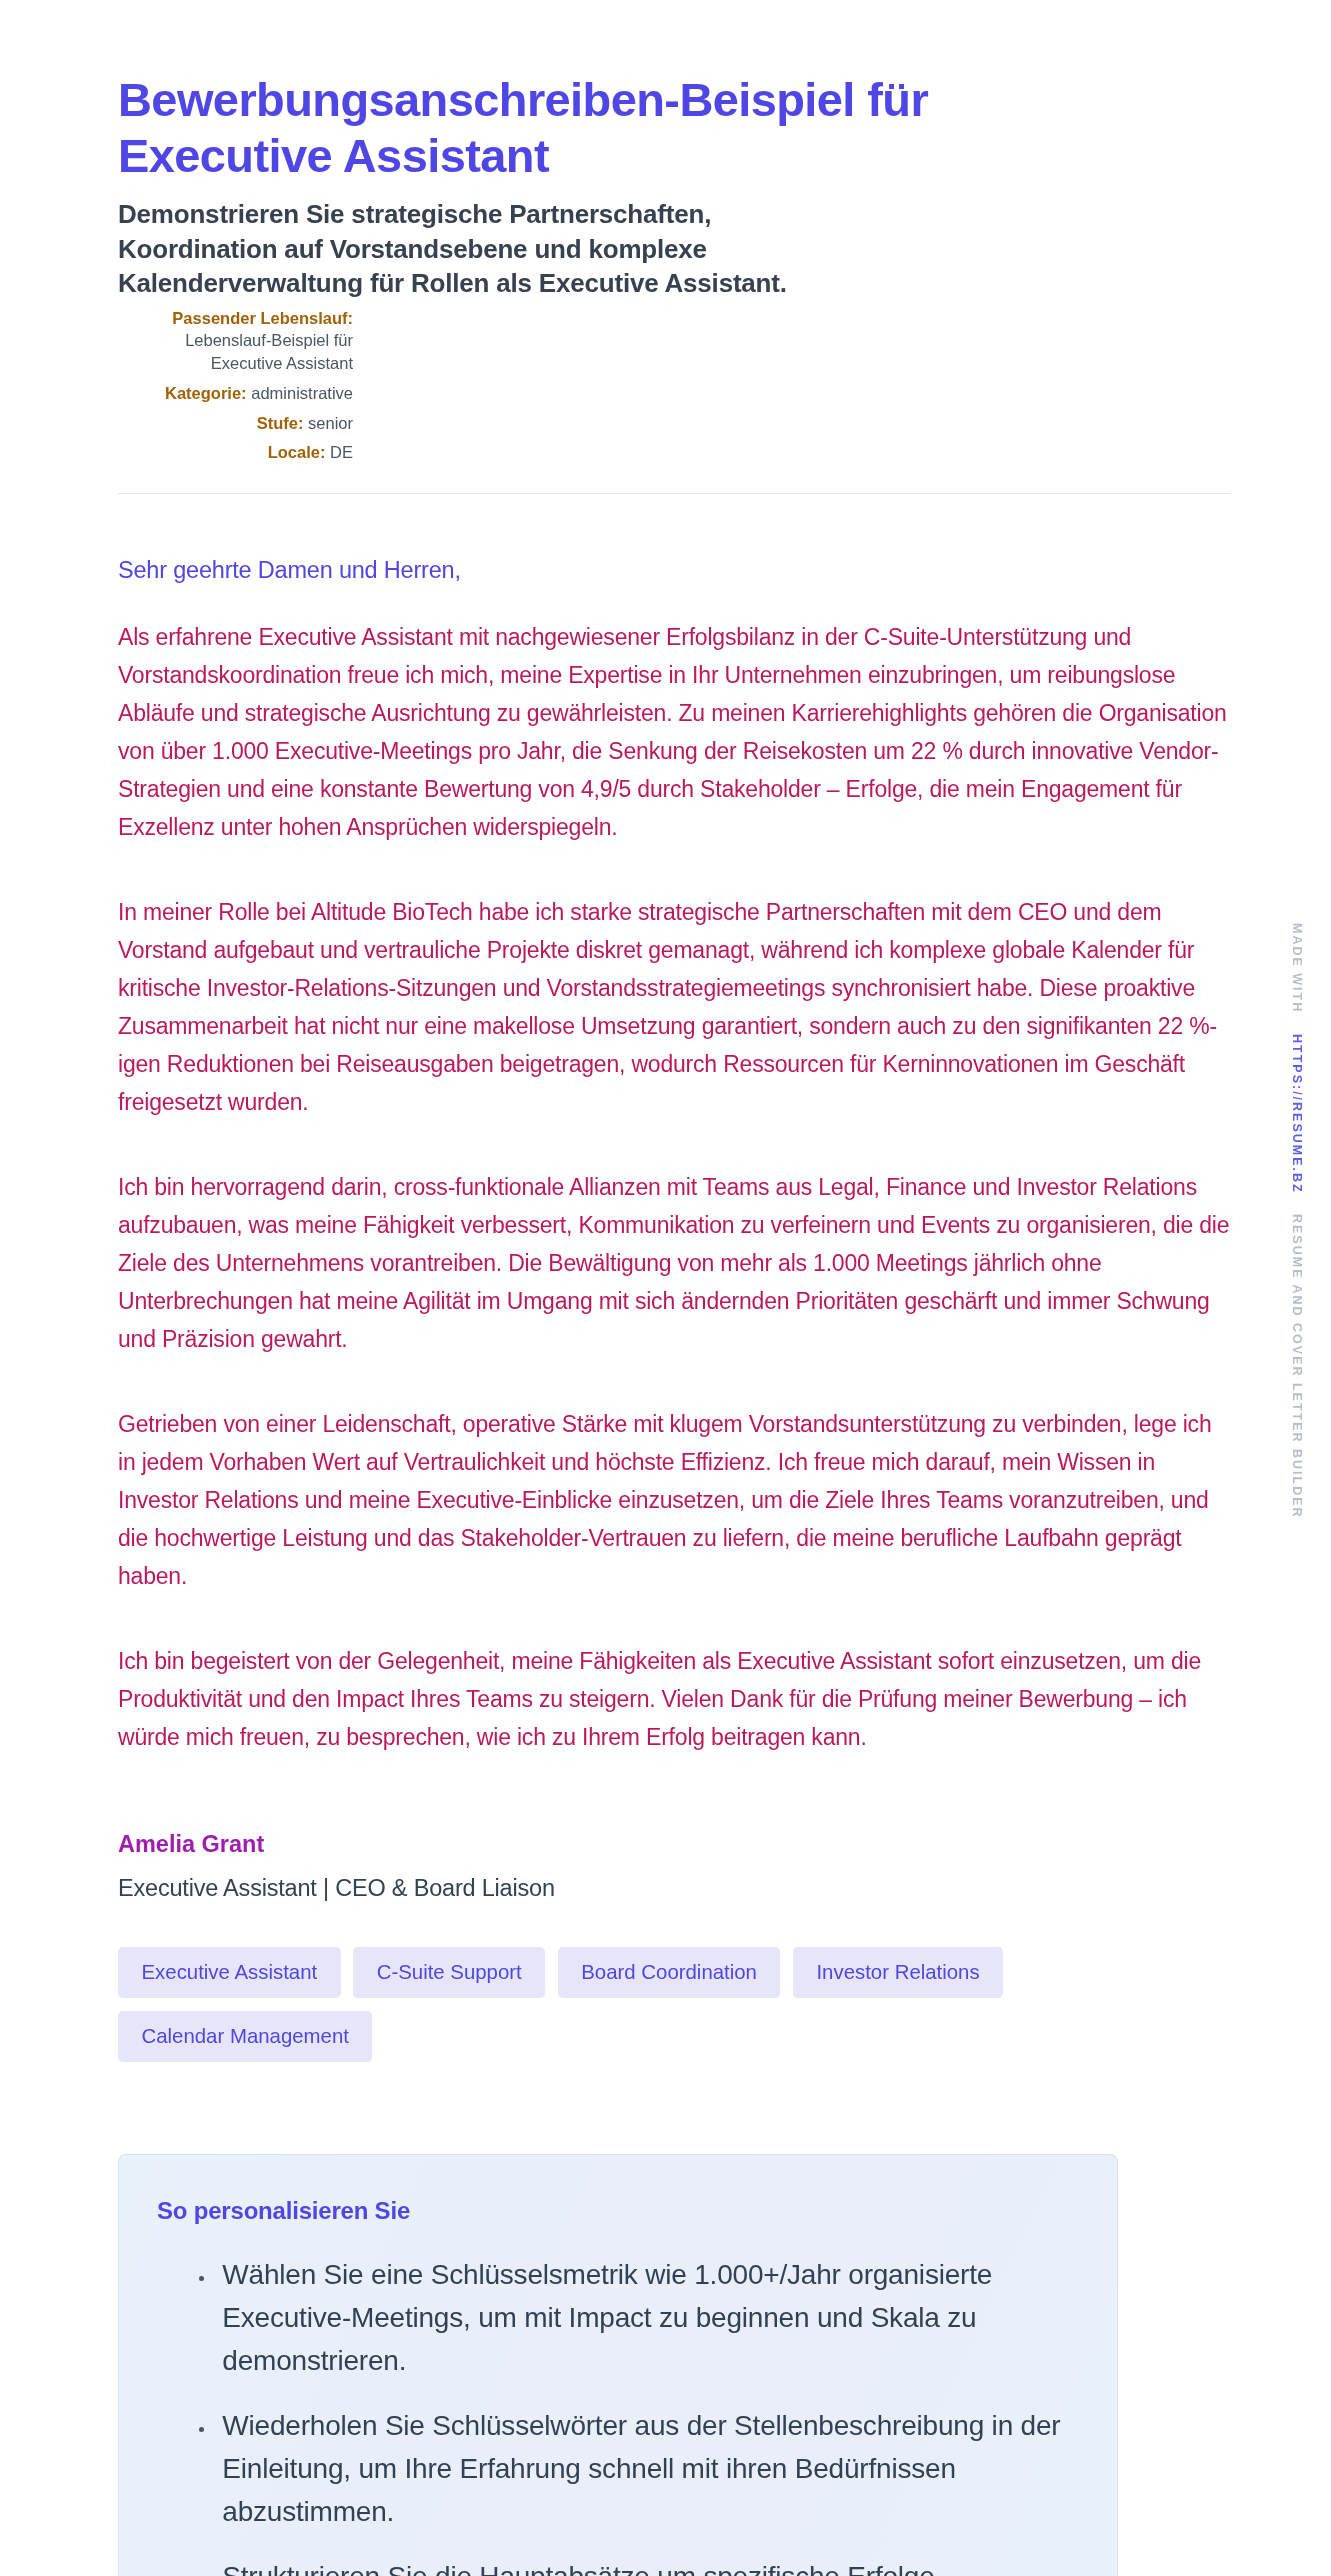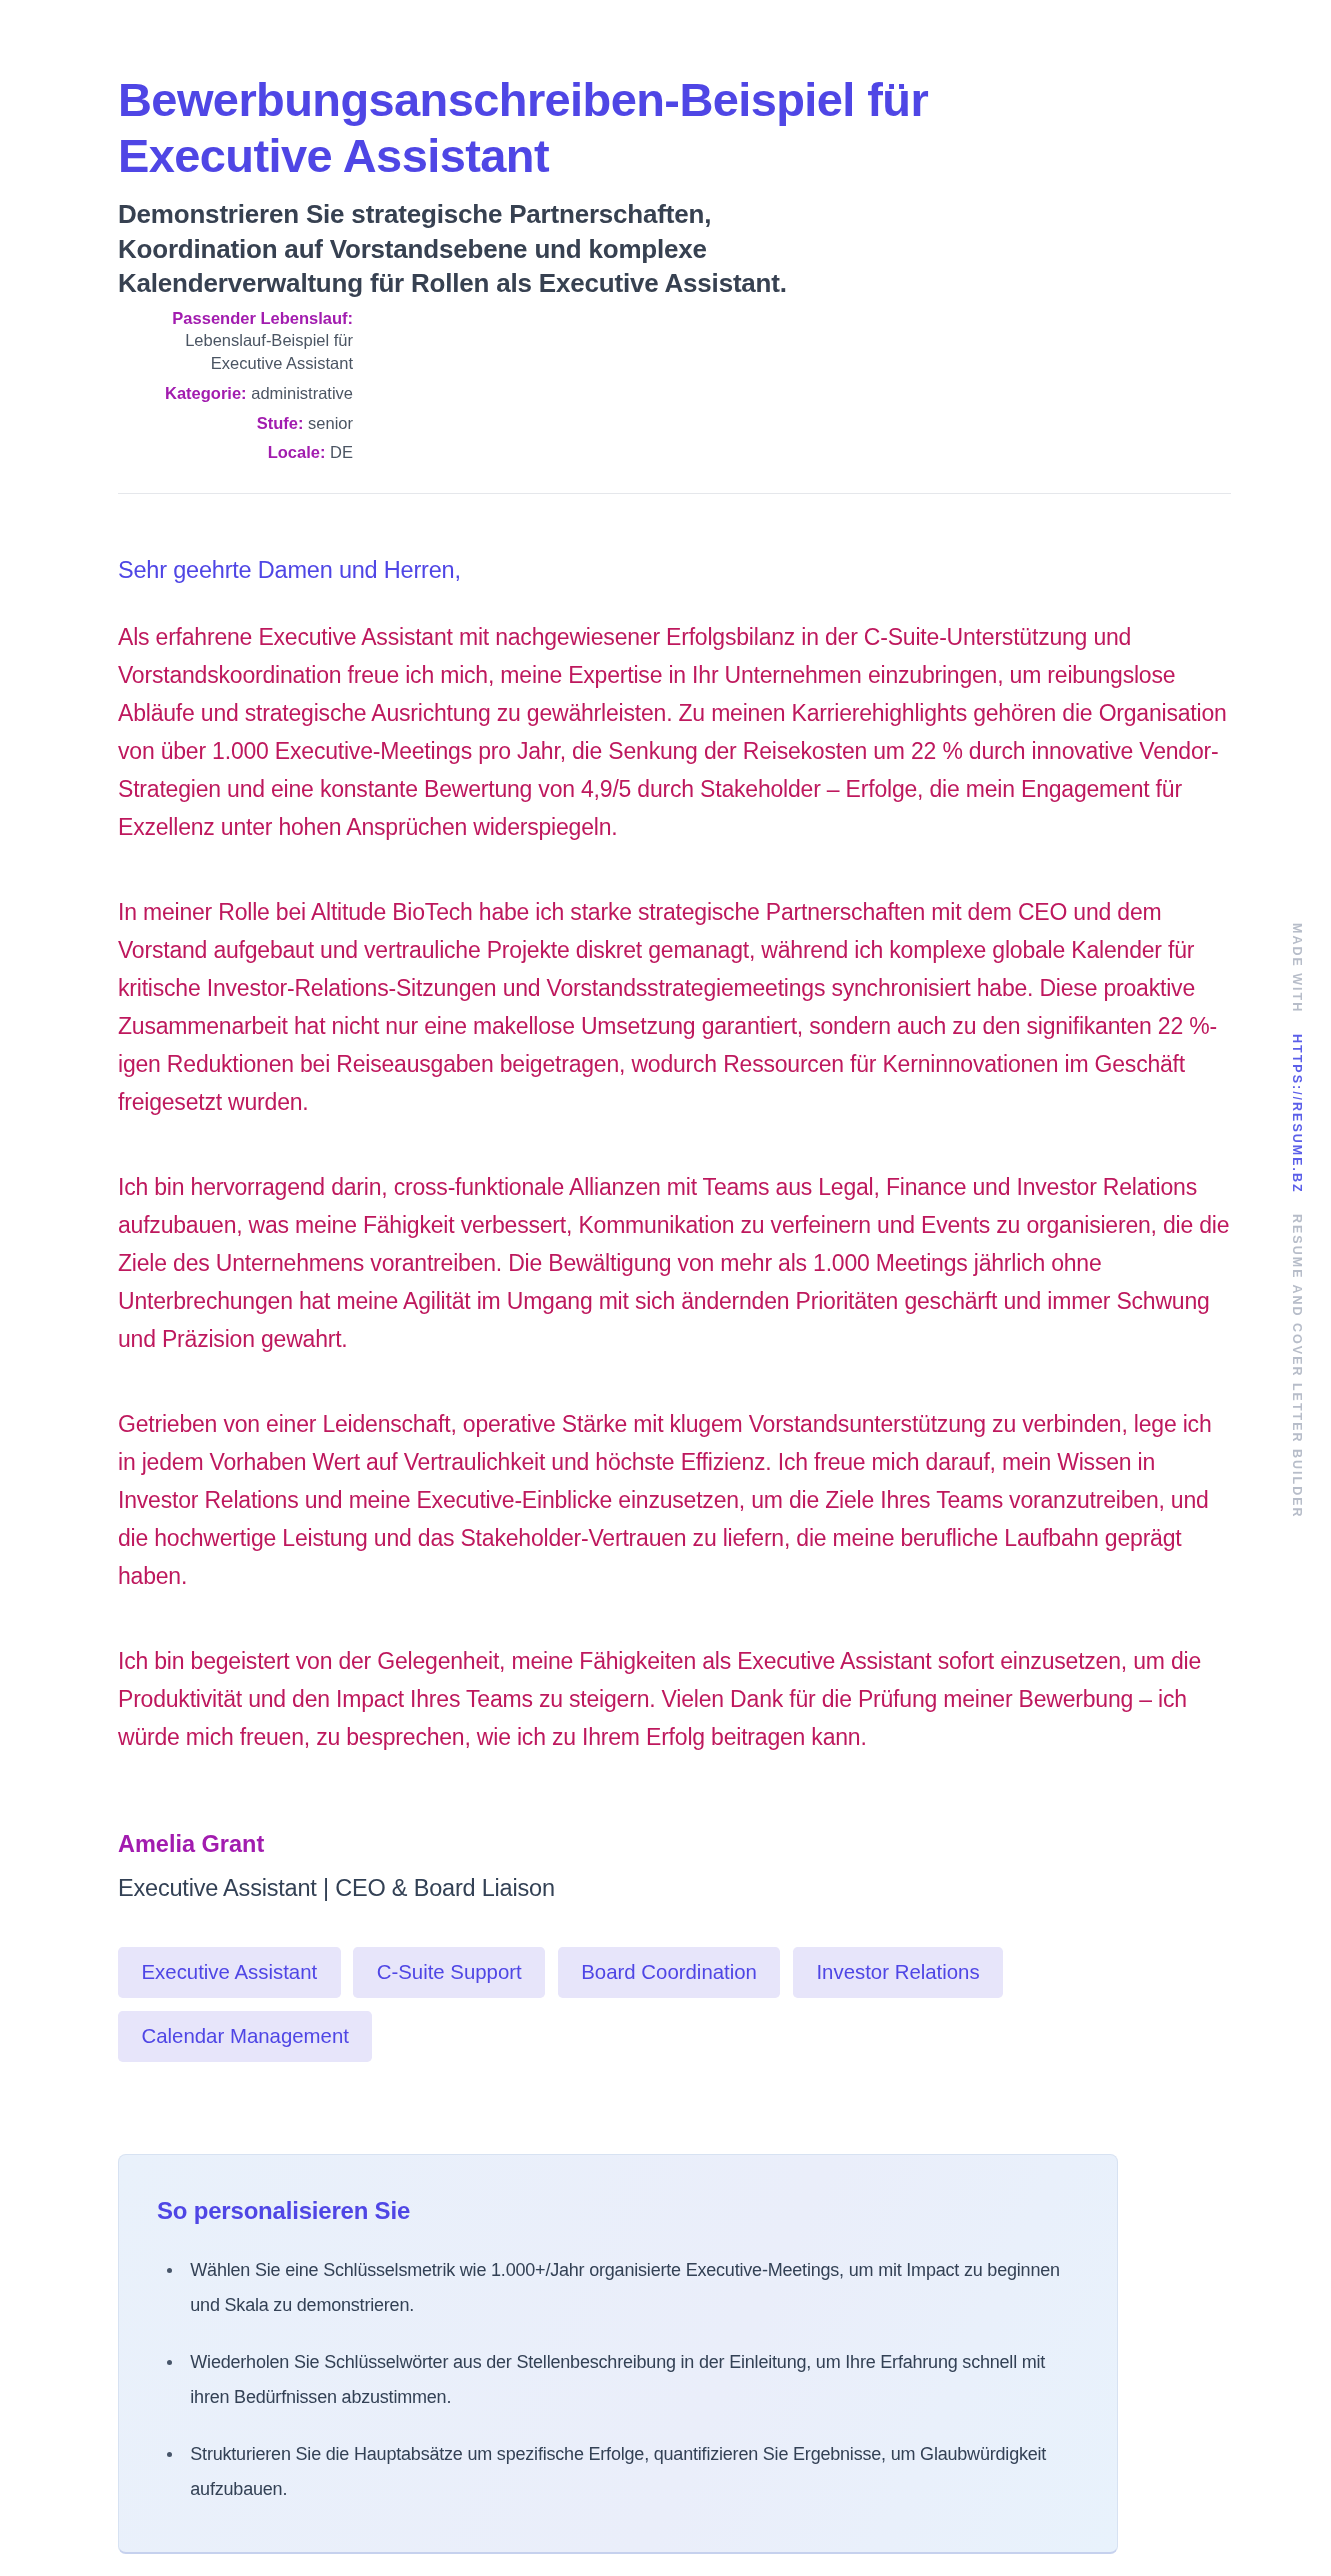--- a/index.html
+++ b/index.html
@@ -52,21 +52,21 @@
   .meta {
     width: 235px;
     flex: 0 0 auto;
     text-align: right;
     font-size: 16.5px;
     line-height: 1.38;
     color: #4b5563;
     padding-top: 6.3px;
   }
   .meta-row { margin-bottom: 7px; }
-  .meta-label { font-weight: 700; color: #a21caf; }
+  .meta-label { font-weight: 700; color: #a16207; }
   .meta-link { color: #4b5563; text-decoration: none; cursor: pointer; }
 
   
   .letter { padding-top: 63px; }
   .greeting {
     color: #4f46e5;
     font-size: 23.5px;
     font-weight: 400;
     margin: 0 0 34px 0;
     letter-spacing: -0.2px;
@@ -131,25 +131,26 @@
     font-weight: 700;
     letter-spacing: -0.2px;
   }
   .tips-list {
     margin: 28px 0 0 0;
     padding: 0 0 0 27px;
     list-style: disc;
   }
   .tips-list li {
     color: #334155;
-    font-size: 18px;
-    line-height: 35px;
+    font-size: 28px;
+    line-height: 43px;
     margin-bottom: 22px;
     padding-left: 6.3px;
     letter-spacing: -0.2px;
+    margin-left: 32px;
   }
   .tips-list li::marker { color: #475569; font-size: 17px; }
   .tips-list li:last-child { margin-bottom: 0; }
 
   
   .ribbon {
     position: absolute;
     top: 923px;
     right: 28px;
     display: flex;

